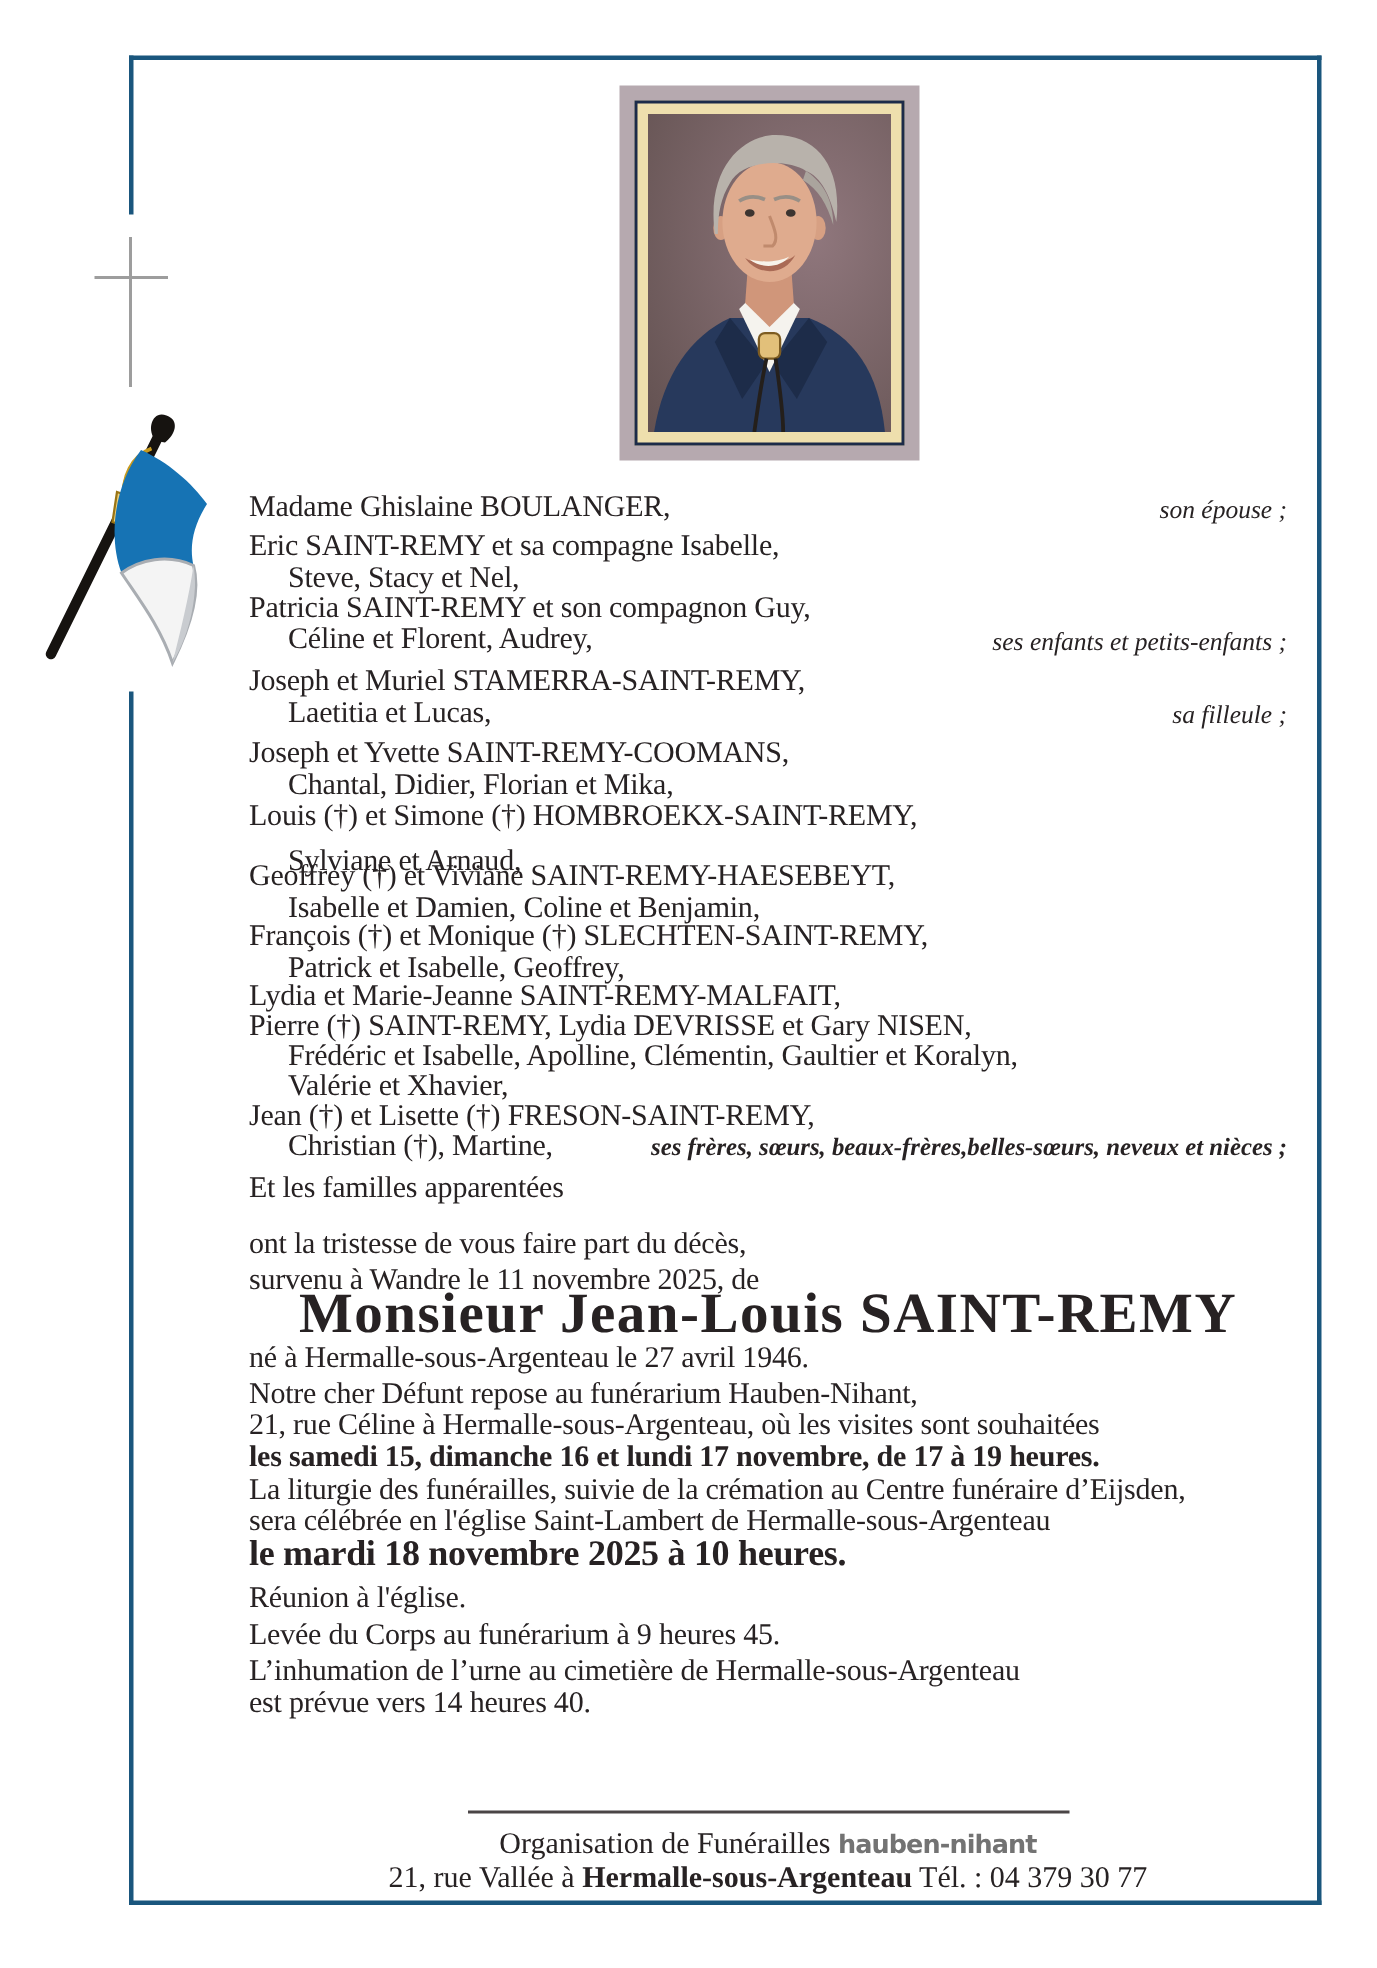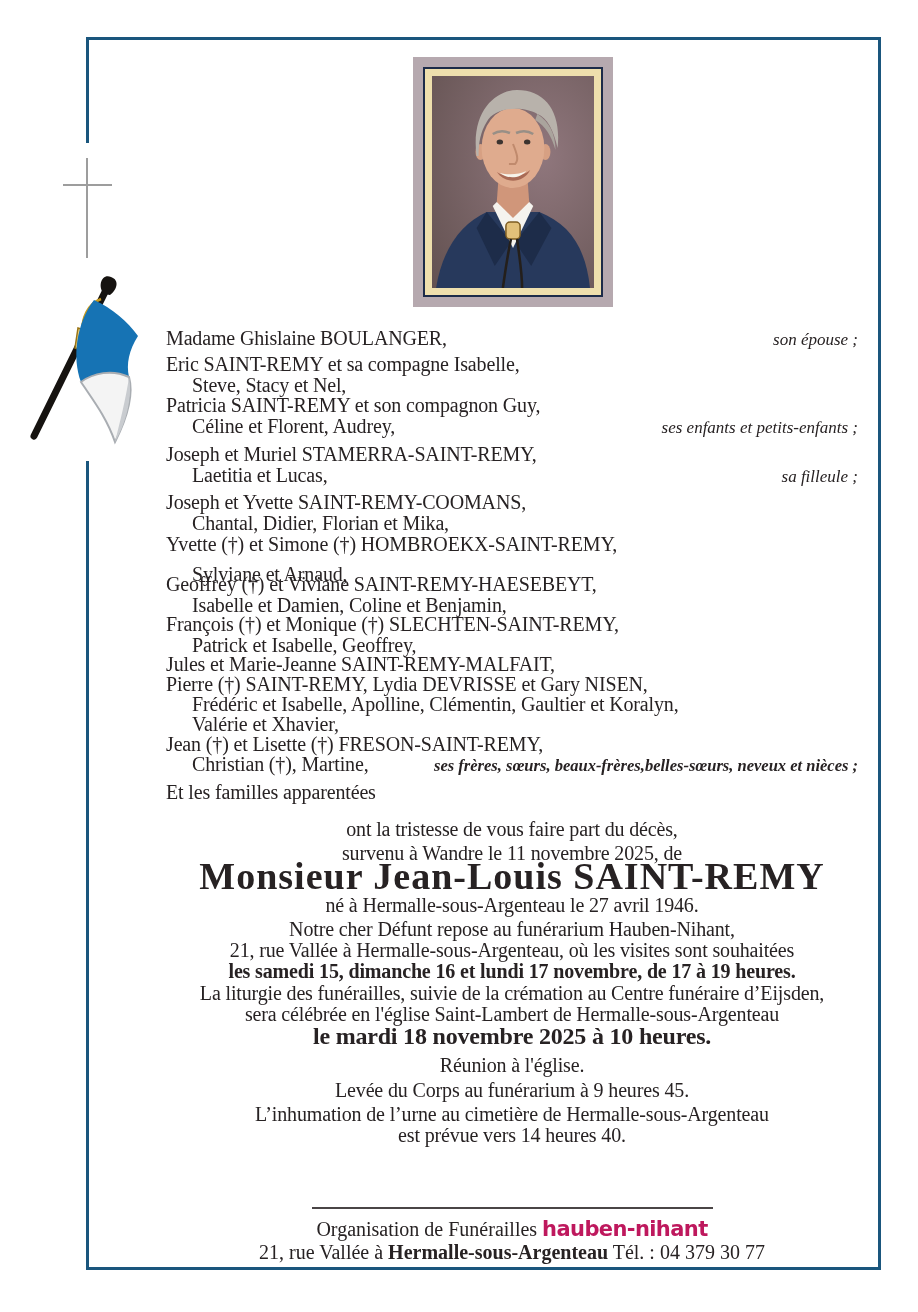--- a/index.html
+++ b/index.html
@@ -41,35 +41,35 @@
   .note{
     position:absolute;right:0;top:2px;
     font-style:italic;font-size:17px;letter-spacing:0;line-height:19px;
   }
   .nrow.flexline{display:flex;align-items:baseline;}
   .nrow.flexline .note-inline{
     margin-left:auto;font-style:italic;font-size:16.5px;letter-spacing:0;font-weight:bold;
   }
   
   .cline{
-    position:absolute;left:166px;width:692px;text-align:center;
+    position:absolute;left:166px;width:692px;
     font-size:20px;line-height:21px;white-space:nowrap;letter-spacing:-0.15px;
   }
   .cline.bold{font-weight:bold;}
   .deceased-title{
     position:absolute;left:166px;width:692px;text-align:center;
     font-size:38px;line-height:36px;font-weight:bold;letter-spacing:1px;white-space:nowrap;
   }
   .big-bold{font-size:24px !important;line-height:25px !important;font-weight:bold;letter-spacing:-0.2px !important;}
   
   .footer-rule{position:absolute;left:312px;top:1207px;width:401px;height:2px;background:#4a4546;}
   .footer-line{position:absolute;left:166px;width:692px;text-align:center;font-size:20px;line-height:21px;white-space:nowrap;}
   .brand{
     font-family:"DejaVu Sans","Liberation Sans",sans-serif;
-    font-weight:bold;font-size:21px;letter-spacing:-0.6px;color:#be185d;
+    font-weight:bold;font-size:17px;letter-spacing:-0.6px;color:#737373;
   }
   .bold-seg{font-weight:bold;}
 </style>
 </head>
 <body>
 
 <div class="page">
 
   <div class="frame frame-top"></div>
   <div class="frame frame-right"></div>
@@ -132,45 +132,45 @@
   <div class="names">
     <div class="nrow" style="top:0px"><span>Madame Ghislaine BOULANGER,</span><span class="note">son épouse ;</span></div>
     <div class="nrow" style="top:26px"><span>Eric SAINT-REMY et sa compagne Isabelle,</span></div>
     <div class="nrow indent" style="top:47px"><span>Steve, Stacy et Nel,</span></div>
     <div class="nrow" style="top:67px"><span>Patricia SAINT-REMY et son compagnon Guy,</span></div>
     <div class="nrow indent" style="top:88px"><span>Céline et Florent, Audrey,</span><span class="note">ses enfants et petits-enfants ;</span></div>
     <div class="nrow" style="top:116px"><span>Joseph et Muriel STAMERRA-SAINT-REMY,</span></div>
     <div class="nrow indent" style="top:137px"><span>Laetitia et Lucas,</span><span class="note">sa filleule ;</span></div>
     <div class="nrow" style="top:164px"><span>Joseph et Yvette SAINT-REMY-COOMANS,</span></div>
     <div class="nrow indent" style="top:185px"><span>Chantal, Didier, Florian et Mika,</span></div>
-    <div class="nrow" style="top:206px"><span>Yvette (†) et Simone (†) HOMBROEKX-SAINT-REMY,</span></div>
+    <div class="nrow" style="top:206px"><span>Louis (†) et Simone (†) HOMBROEKX-SAINT-REMY,</span></div>
     <div class="nrow indent" style="top:236px"><span>Sylviane et Arnaud,</span></div>
     <div class="nrow" style="top:246px"><span>Geoffrey (†) et Viviane SAINT-REMY-HAESEBEYT,</span></div>
     <div class="nrow indent" style="top:267px"><span>Isabelle et Damien, Coline et Benjamin,</span></div>
     <div class="nrow" style="top:286px"><span>François (†) et Monique (†) SLECHTEN-SAINT-REMY,</span></div>
     <div class="nrow indent" style="top:307px"><span>Patrick et Isabelle, Geoffrey,</span></div>
-    <div class="nrow" style="top:326px"><span>Jules et Marie-Jeanne SAINT-REMY-MALFAIT,</span></div>
+    <div class="nrow" style="top:326px"><span>Lydia et Marie-Jeanne SAINT-REMY-MALFAIT,</span></div>
     <div class="nrow" style="top:346px"><span>Pierre (†) SAINT-REMY, Lydia DEVRISSE et Gary NISEN,</span></div>
     <div class="nrow indent" style="top:366px"><span>Frédéric et Isabelle, Apolline, Clémentin, Gaultier et Koralyn,</span></div>
     <div class="nrow indent" style="top:386px"><span>Valérie et Xhavier,</span></div>
     <div class="nrow" style="top:406px"><span>Jean (†) et Lisette (†) FRESON-SAINT-REMY,</span></div>
     <div class="nrow indent flexline" style="top:426px">
         <span>Christian (†), Martine,</span>
         <span class="note-inline">ses frères, sœurs, beaux-frères,belles-sœurs, neveux et nièces ;</span>
       </div>
     <div class="nrow" style="top:454px"><span>Et les familles apparentées</span></div>
   </div>
 
   <div class="cline" style="top:819px">ont la tristesse de vous faire part du décès,</div>
   <div class="cline" style="top:843px">survenu à Wandre le 11 novembre 2025, de</div>
   <div class="deceased-title" style="top:858px">Monsieur Jean-Louis SAINT-REMY</div>
   <div class="cline" style="top:895px">né à Hermalle-sous-Argenteau le 27 avril 1946.</div>
 
   <div class="cline" style="top:919px">Notre cher Défunt repose au funérarium Hauben-Nihant,</div>
-  <div class="cline" style="top:940px">21, rue Vallée à Hermalle-sous-Argenteau, où les visites sont souhaitées</div>
+  <div class="cline" style="top:940px">21, rue Céline à Hermalle-sous-Argenteau, où les visites sont souhaitées</div>
   <div class="cline bold" style="top:961px">les samedi 15, dimanche 16 et lundi 17 novembre, de 17 à 19 heures.</div>
 
   <div class="cline" style="top:1004px">sera célébrée en l'église Saint-Lambert de Hermalle-sous-Argenteau</div>
   <div class="cline" style="top:983px">La liturgie des funérailles, suivie de la crémation au Centre funéraire d’Eijsden,</div>
   <div class="cline big-bold" style="top:1024px">le mardi 18 novembre 2025 à 10 heures.</div>
   <div class="cline" style="top:1055px">Réunion à l'église.</div>
   <div class="cline" style="top:1080px">Levée du Corps au funérarium à 9 heures 45.</div>
   <div class="cline" style="top:1104px">L’inhumation de l’urne au cimetière de Hermalle-sous-Argenteau</div>
   <div class="cline" style="top:1125px">est prévue vers 14 heures 40.</div>
 

